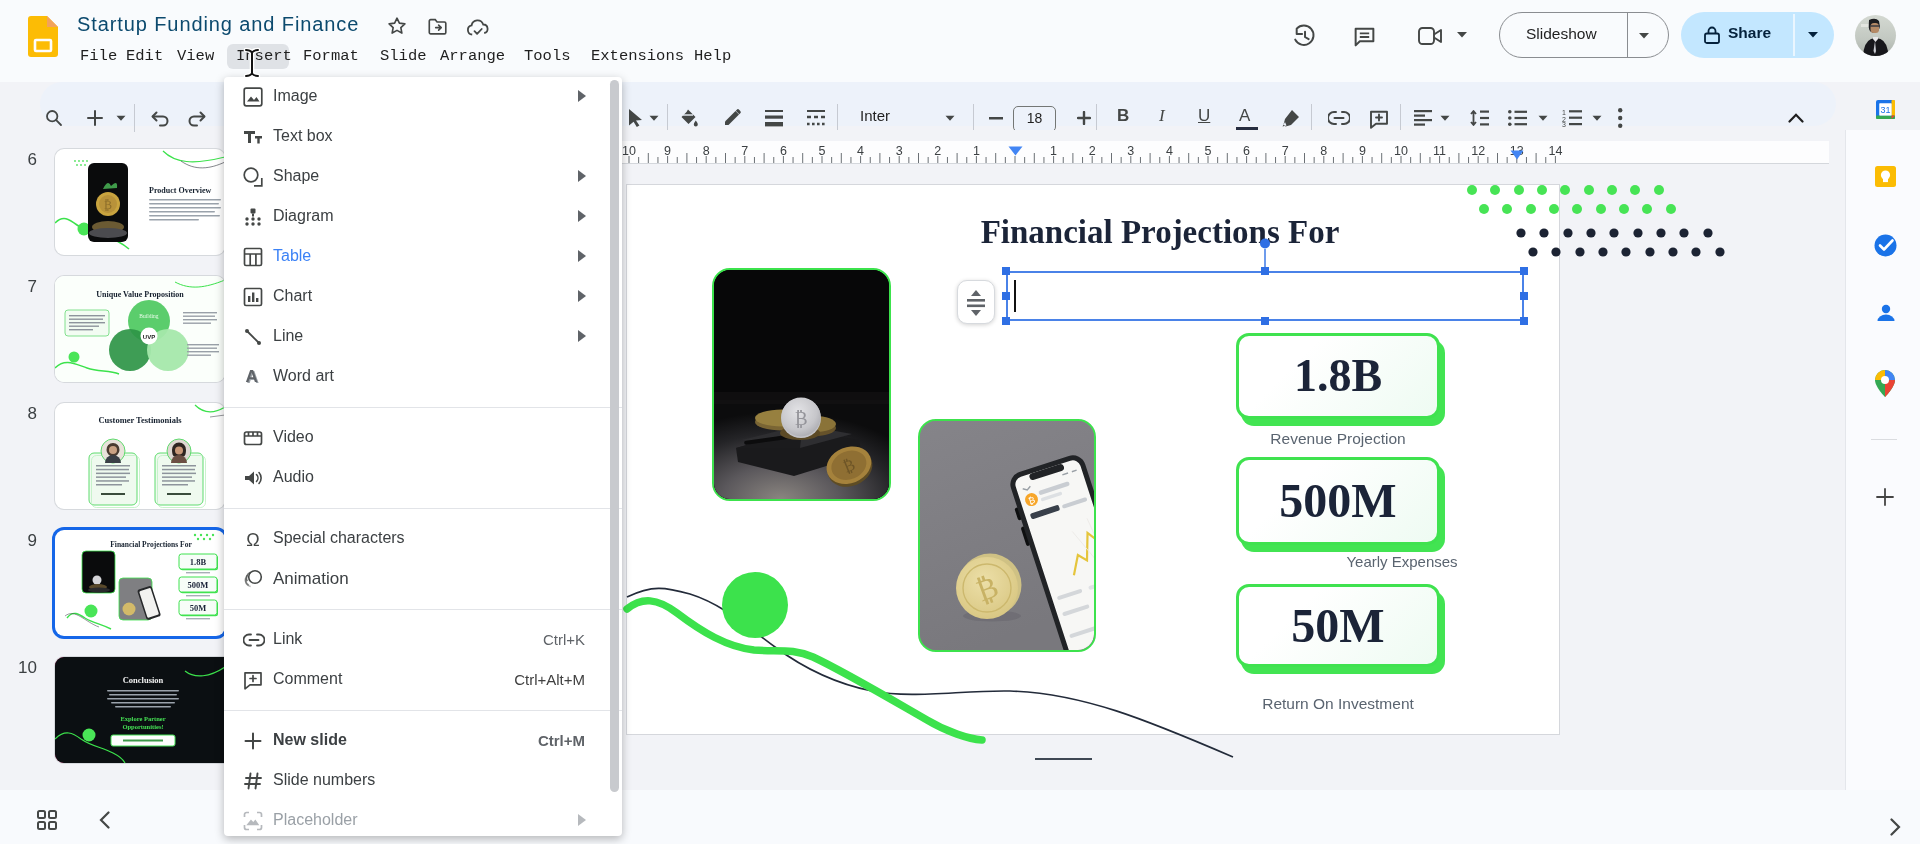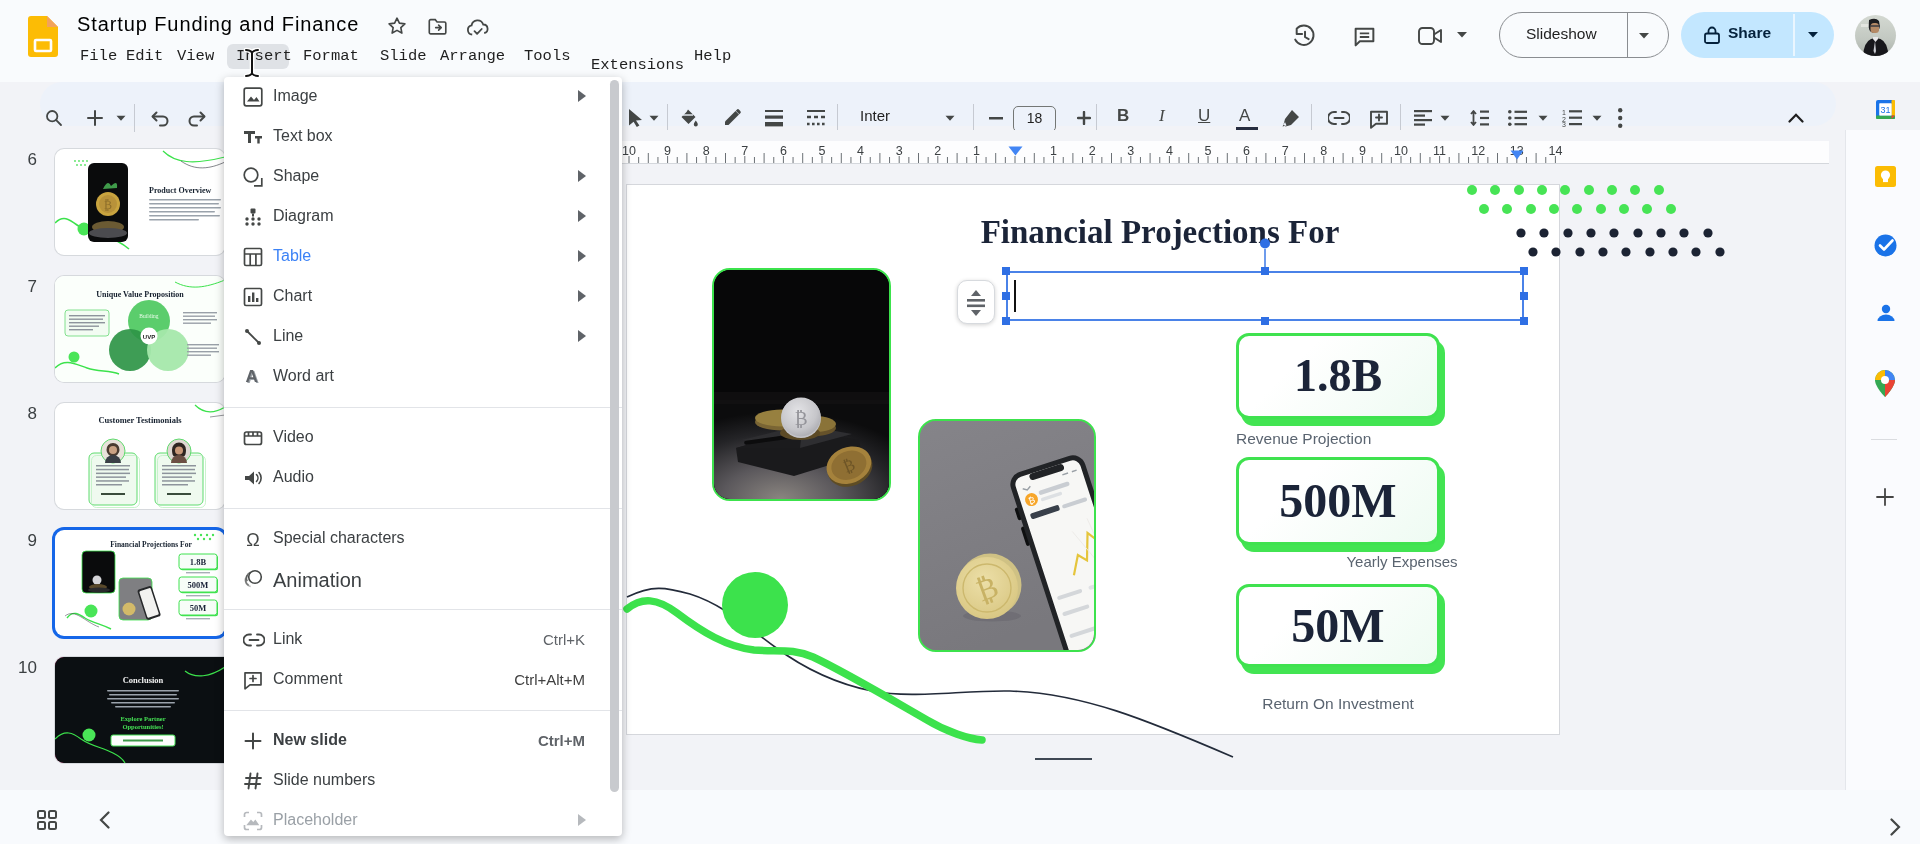--- a/index.html
+++ b/index.html
@@ -14,21 +14,21 @@
 <div class="abs" style="left:0;top:0;width:1920px;height:82px;background:#f9fbfd;"></div>
 
 <div class="abs" style="left:28px;top:16px;width:30px;height:41px;">
   <svg width="30" height="41" viewBox="0 0 30 41">
     <path d="M3 0 H19 L30 11 V38 a3 3 0 0 1 -3 3 H3 a3 3 0 0 1 -3 -3 V3 a3 3 0 0 1 3 -3 Z" fill="#fcbc05"></path>
     <path d="M19 0 L30 11 H19 Z" fill="#f2a25c"></path>
     <rect x="7" y="24" width="16" height="11" rx="1" fill="none" stroke="#fdfdfd" stroke-width="2.6"></rect>
   </svg>
 </div>
 
-<div class="abs" style="left:77px;top:13px;font-size:20px;letter-spacing:0.9px;color:#000000;">Startup Funding and Finance</div>
+<div class="abs" style="left:77px;top:13px;font-size:20px;letter-spacing:0.9px;color:#0c4a6e;">Startup Funding and Finance</div>
 
 <div class="abs" style="left:386px;top:15px;">
   <svg width="22" height="22" viewBox="0 0 24 24" fill="none" stroke="#444746" stroke-width="1.8">
       <path d="M12 3.5 l2.6 5.4 6 .8 -4.4 4.1 1.1 5.9 -5.3 -2.9 -5.3 2.9 1.1 -5.9 -4.4 -4.1 6 -.8 Z" stroke-linejoin="round"></path>
     </svg>
 </div>
 <div class="abs" style="left:427px;top:16px;">
   <svg width="22" height="22" viewBox="0 0 24 24" fill="none" stroke="#444746" stroke-width="1.8">
       <path d="M2.5 5.5 a1.5 1.5 0 0 1 1.5-1.5 h5 l2 2.5 h8 a1.5 1.5 0 0 1 1.5 1.5 v10 a1.5 1.5 0 0 1 -1.5 1.5 h-15 a1.5 1.5 0 0 1 -1.5-1.5 Z"></path>
       <path d="M9.5 12.7 h5.6 M12.7 10 l2.8 2.7 -2.8 2.7" stroke-linecap="round" stroke-linejoin="round"></path>
@@ -44,21 +44,21 @@
 <div class="abs" style="top:44px;left:0;width:1280px;height:26px;font-size:15.5px;color:#1f1f1f;font-family:Liberation Mono, monospace;">
   <span class="abs" style="left:80px;top:3px;">File</span>
   <span class="abs" style="left:126px;top:3px;">Edit</span>
   <span class="abs" style="left:177px;top:3px;">View</span>
   <div class="abs" style="left:227px;top:0px;width:62px;height:25px;background:#dfe2e6;border-radius:6px;"></div>
   <span class="abs" style="left:236px;top:3px;">Insert</span>
   <span class="abs" style="left:303px;top:3px;">Format</span>
   <span class="abs" style="left:380px;top:3px;">Slide</span>
   <span class="abs" style="left:440px;top:3px;">Arrange</span>
   <span class="abs" style="left:524px;top:3px;">Tools</span>
-  <span class="abs" style="left:591px;top:12px;">Extensions</span>
+  <span class="abs" style="left:591px;top:3px;">Extensions</span>
   <span class="abs" style="left:694px;top:3px;">Help</span>
 </div>
 
 <div class="abs" style="left:241px;top:47px;z-index:60;">
   <svg width="22" height="32" viewBox="0 0 22 32">
       <g fill="none" stroke="#fff" stroke-width="4.6" stroke-linecap="round">
         <path d="M5 3 q4 0 6 2.5 q2 -2.5 6 -2.5 M11 5 v22 M5 29 q4 0 6 -2.5 q2 2.5 6 2.5"></path>
       </g>
       <g fill="none" stroke="#131313" stroke-width="2" stroke-linecap="round">
         <path d="M5 3 q4 0 6 2.5 q2 -2.5 6 -2.5 M11 5 v22 M5 29 q4 0 6 -2.5 q2 2.5 6 2.5"></path>
@@ -533,21 +533,21 @@
         <stop offset="100%" stop-color="#cfbd78"></stop>
       </radialGradient>
     <circle cx="67" cy="167" r="24" fill="none" stroke="#ccb86d" stroke-width="1.4"></circle>
     <text x="67" y="178" text-anchor="middle" font-size="30" fill="#c8b264" font-family="Liberation Serif" transform="rotate(-20 67 167)">₿</text>
   </svg>
 </div>
 
 <div class="abs" style="left:1241px;top:340px;width:204px;height:86px;background:#42e452;border-radius:13px;"></div>
 <div class="abs" style="left:1236px;top:333px;width:204px;height:86px;background:linear-gradient(135deg,#ffffff 30%,#eefbf2);border:3px solid #3fe24f;border-radius:13px;"></div>
 <div class="abs" style="left:1236px;top:333px;width:204px;height:86px;text-align:center;line-height:86px;font-family:'Liberation Serif',serif;font-weight:bold;font-size:46px;color:#1b2438;">1.8B</div>
-<div class="abs" style="left:1236px;top:430px;width:204px;font-size:15.5px;color:#5a6470;">Revenue Projection</div>
+<div class="abs" style="left:1236px;top:430px;width:204px;text-align:center;font-size:15.5px;color:#5a6470;">Revenue Projection</div>
 
 <div class="abs" style="left:1241px;top:464px;width:204px;height:88px;background:#42e452;border-radius:13px;"></div>
 <div class="abs" style="left:1236px;top:457px;width:204px;height:88px;background:linear-gradient(135deg,#ffffff 30%,#eefbf2);border:3px solid #3fe24f;border-radius:13px;"></div>
 <div class="abs" style="left:1236px;top:457px;width:204px;height:88px;text-align:center;line-height:88px;font-family:'Liberation Serif',serif;font-weight:bold;font-size:48px;color:#1b2438;">500M</div>
 <div class="abs" style="left:1300px;top:553px;width:204px;text-align:center;font-size:15px;color:#5a6470;">Yearly Expenses</div>
 
 <div class="abs" style="left:1241px;top:591px;width:204px;height:83px;background:#42e452;border-radius:13px;"></div>
 <div class="abs" style="left:1236px;top:584px;width:204px;height:83px;background:linear-gradient(135deg,#ffffff 30%,#eefbf2);border:3px solid #3fe24f;border-radius:13px;"></div>
 <div class="abs" style="left:1236px;top:584px;width:204px;height:83px;text-align:center;line-height:83px;font-family:'Liberation Serif',serif;font-weight:bold;font-size:48px;color:#1b2438;">50M</div>
 <div class="abs" style="left:1236px;top:678px;width:204px;text-align:center;font-size:15.5px;color:#5a6470;margin-top:17px;">Return On Investment</div>
@@ -936,21 +936,21 @@
     </div>
     <div style="height:40px;position:relative;">
       <div style="position:absolute;left:19px;top:10px;width:20px;height:20px;">
         <svg width="20" height="20" viewBox="0 0 20 20" fill="none" stroke="#444746" stroke-width="1.6">
           <circle cx="12" cy="8" r="6.3"></circle>
           <path d="M7.5 3.2 a6.3 6.3 0 0 0 -3.2 9" opacity=".75"></path>
           <path d="M4.8 6 a6.3 6.3 0 0 0 1 10.3" opacity=".55"></path>
           <path d="M2.6 9.5 a6.3 6.3 0 0 0 5 8" opacity=".4"></path>
         </svg>
       </div>
-      <div style="position:absolute;left:49px;top:10px;font-size:20px;color:#3c4043;">Animation</div>
+      <div style="position:absolute;left:49px;top:10px;font-size:17px;color:#3c4043;">Animation</div>
     </div>
     <div style="height:1px;background:#e2e4e8;margin:10px 0;"></div>
     <div style="height:40px;position:relative;">
       <div style="position:absolute;left:19px;top:10px;width:20px;height:20px;">
         <svg width="22" height="20" viewBox="0 0 22 16" fill="none" stroke="#444746" stroke-width="1.8">
           <path d="M8 2.5 H6 a5.5 5.5 0 0 0 0 11 h2 M14 2.5 h2 a5.5 5.5 0 0 1 0 11 h-2 M6.5 8 h9" stroke-linecap="round"></path>
         </svg>
       </div>
       <div style="position:absolute;left:49px;top:10px;font-size:16px;color:#3c4043;">Link</div>
       <div style="position:absolute;right:37px;top:11px;font-size:15px;color:#5f6368;">Ctrl+K</div>

